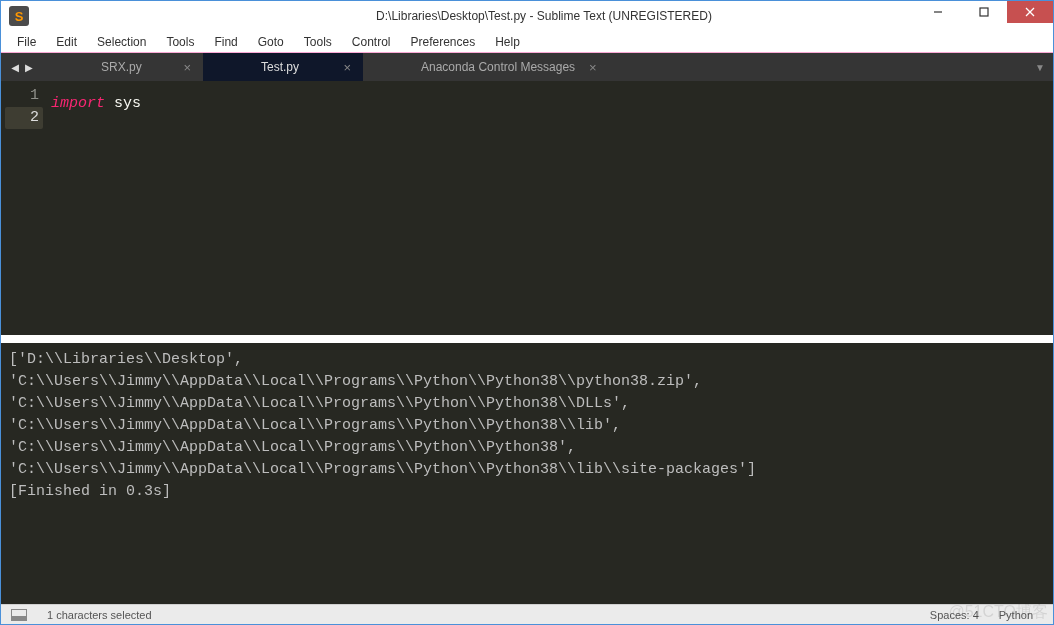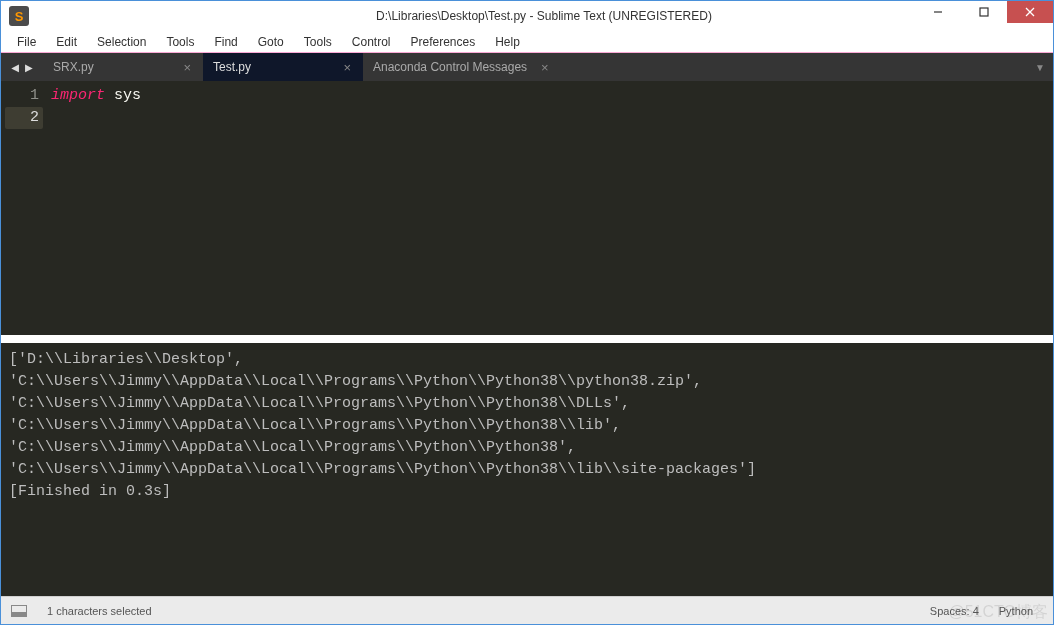--- a/index.html
+++ b/index.html
@@ -90,21 +90,21 @@
   font-size: 12px;
   gap: 12px;
   cursor: default;
   min-width: 160px;
   position: relative;
 }
 .tab.active {
   background: #0f172a;
   color: #ddd;
 }
-.tab .tab-label { flex: 1; white-space: nowrap; }
+.tab .tab-label { flex: 1; white-space: nowrap; margin-left: 48px; }
 .tab .tab-close {
   color: #888;
   font-size: 13px;
   padding: 0 2px;
 }
 .tab .dirty-dot {
   width: 8px; height: 8px; border-radius: 50%;
   background: #888; display: inline-block;
 }
 .tabbar .quick-switch {
@@ -133,21 +133,21 @@
   text-align: right;
   padding: 4px 8px 4px 4px;
   line-height: 22px;
 }
 .gutter .gutter-line.hl { background: #3e3d32; color: #ddd; border-radius: 2px; padding-right: 4px; margin-right: -4px;}
 .code {
   flex: 1;
   font-family: Consolas, "Courier New", monospace;
   font-size: 15px;
   line-height: 22px;
-  padding: 4px 4px;
+  padding: 12px 4px;
   color: #f8f8f2;
   white-space: pre;
 }
 .code .line.hl { background: #3e3d32; }
 .kw-i { color: #f92672; font-style: italic; }
 .fn { color: #66d9ef; }
 .pn { color: #f8f8f2; }
 .sel { background: #49483e; }
 .minimap {
   width: 60px;
@@ -165,21 +165,21 @@
   color: #bdbdbd;
   font-family: Liberation Mono, monospace;
   font-size: 15px;
   line-height: 22px;
   padding: 6px 8px;
   white-space: pre;
   overflow: hidden;
 }
 
 .statusbar {
-  height: 28px;
+  height: 20px;
   background: #ebebeb;
   border-top: 1px solid #d0d0d0;
   display: flex;
   align-items: center;
   font-size: 11px;
   color: #555;
   padding: 0 10px;
 }
 .statusbar .panel-toggle {
   width: 16px; height: 12px;

